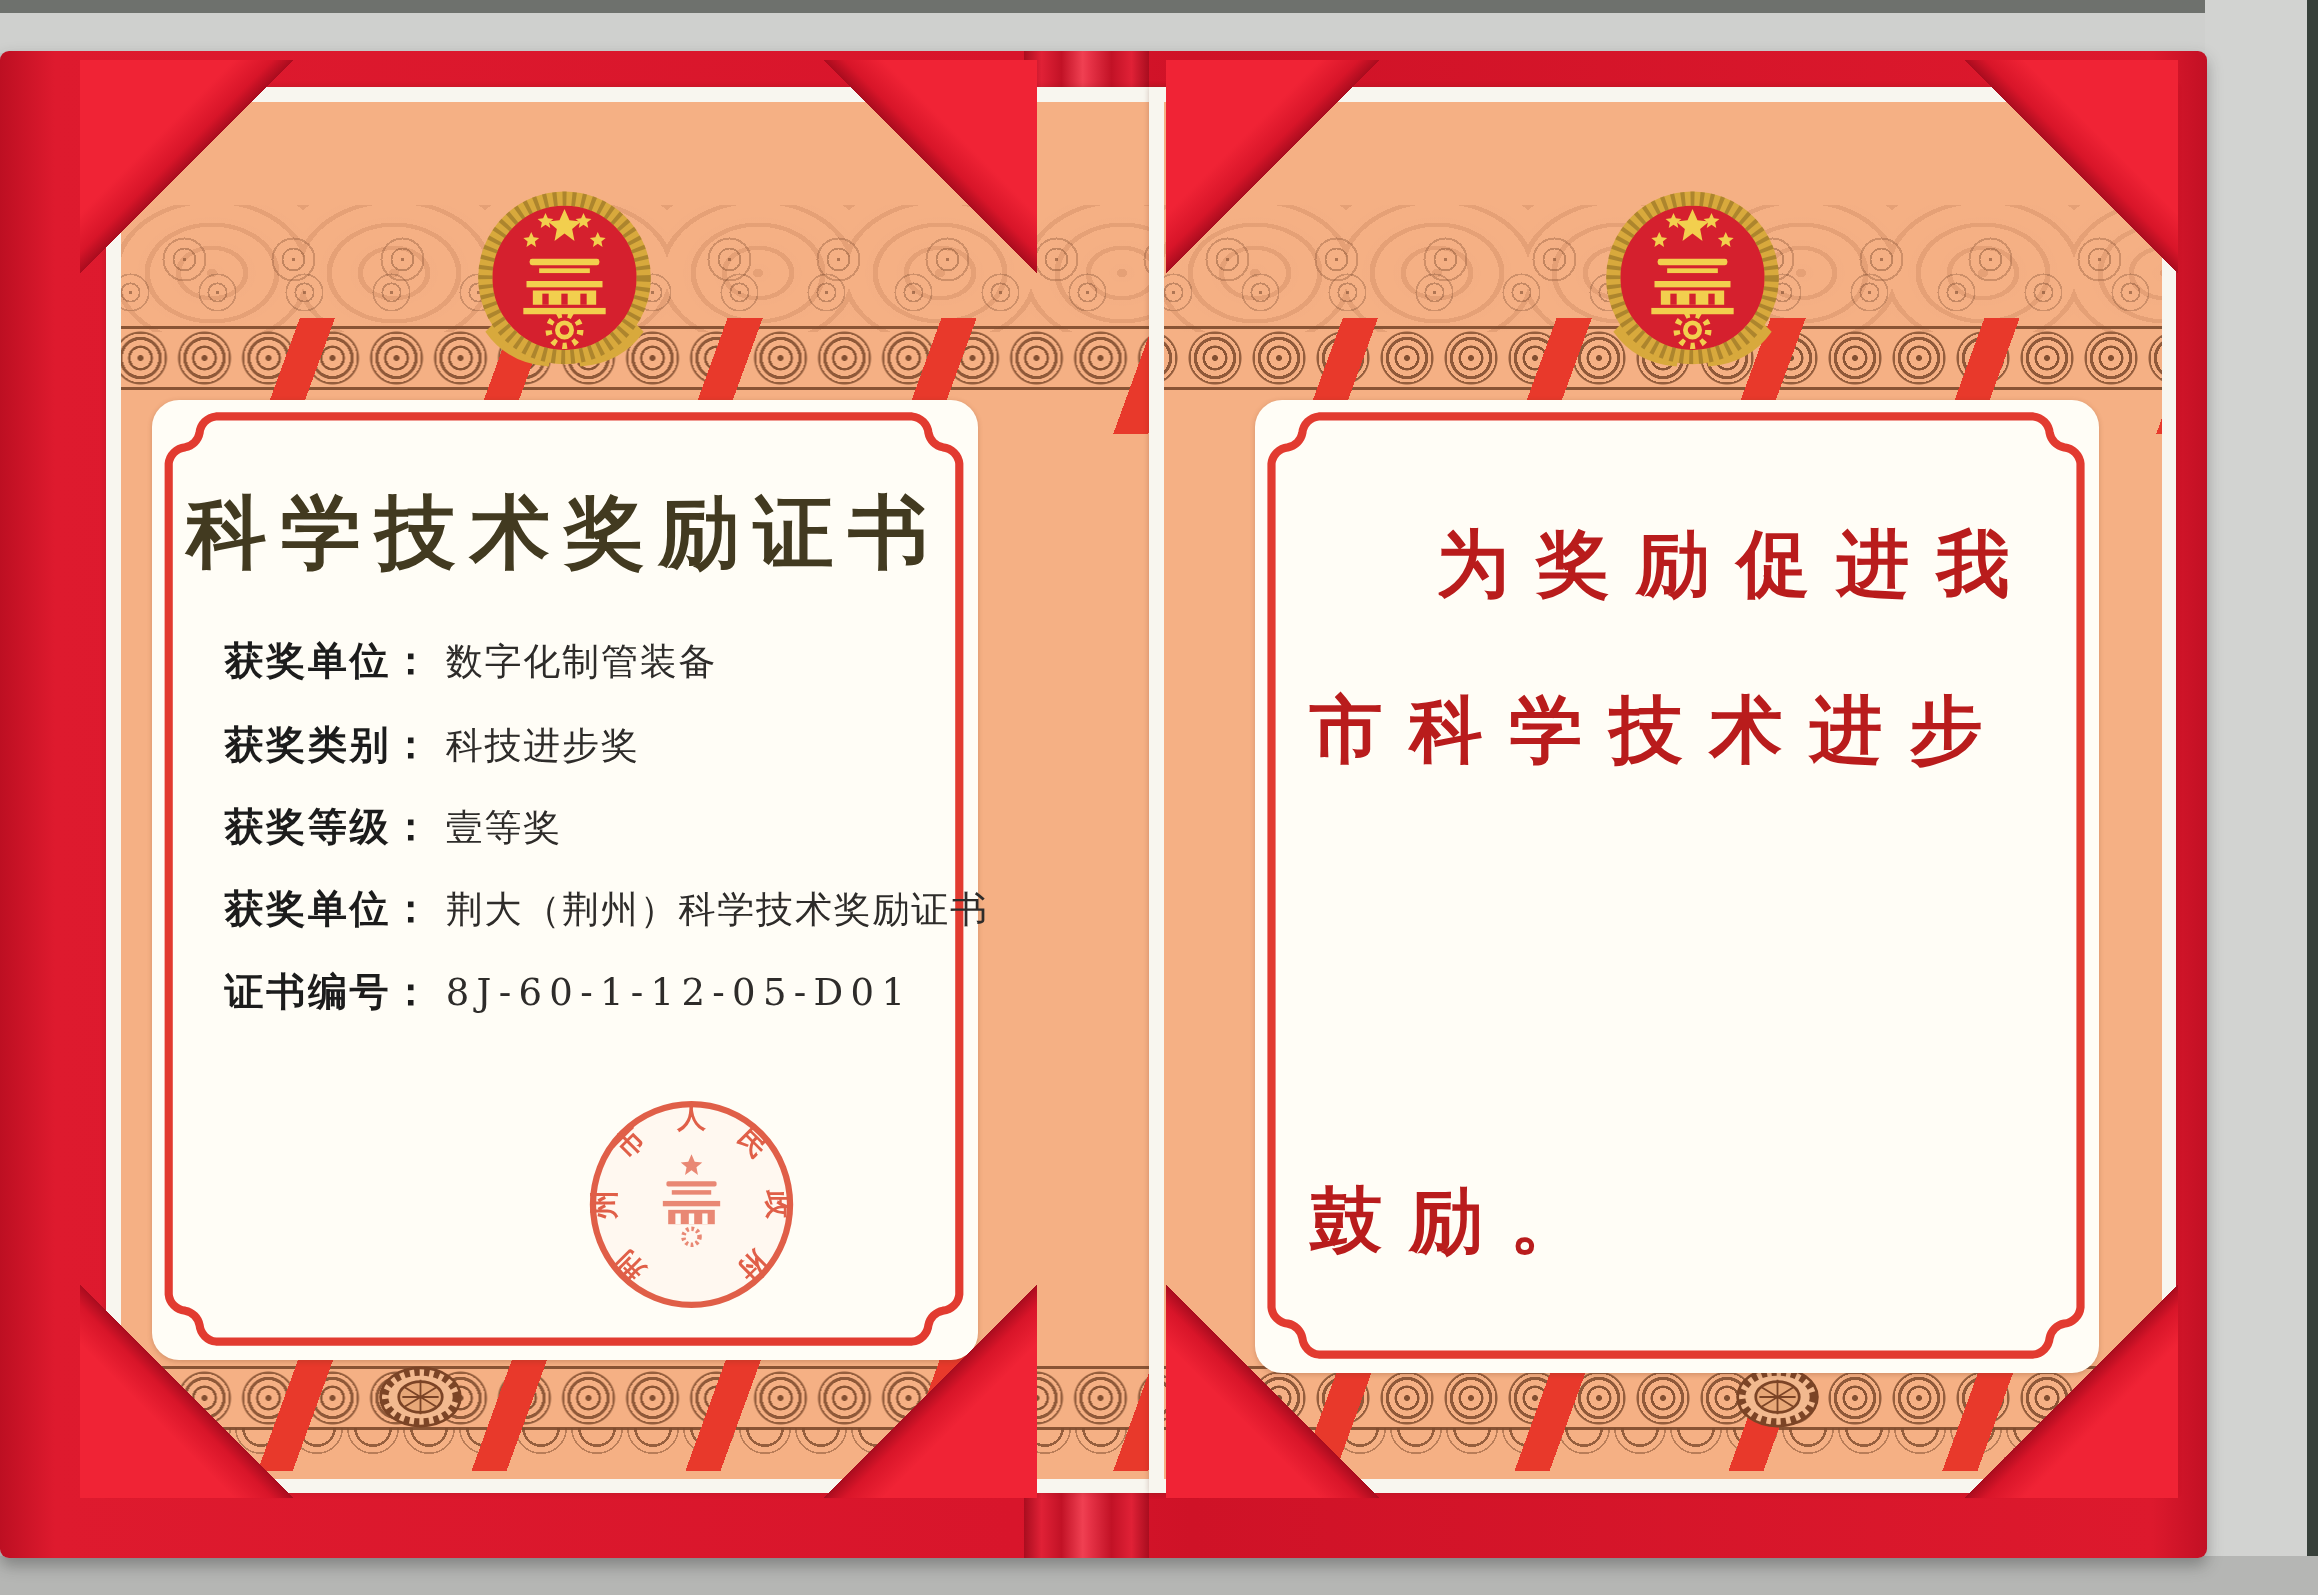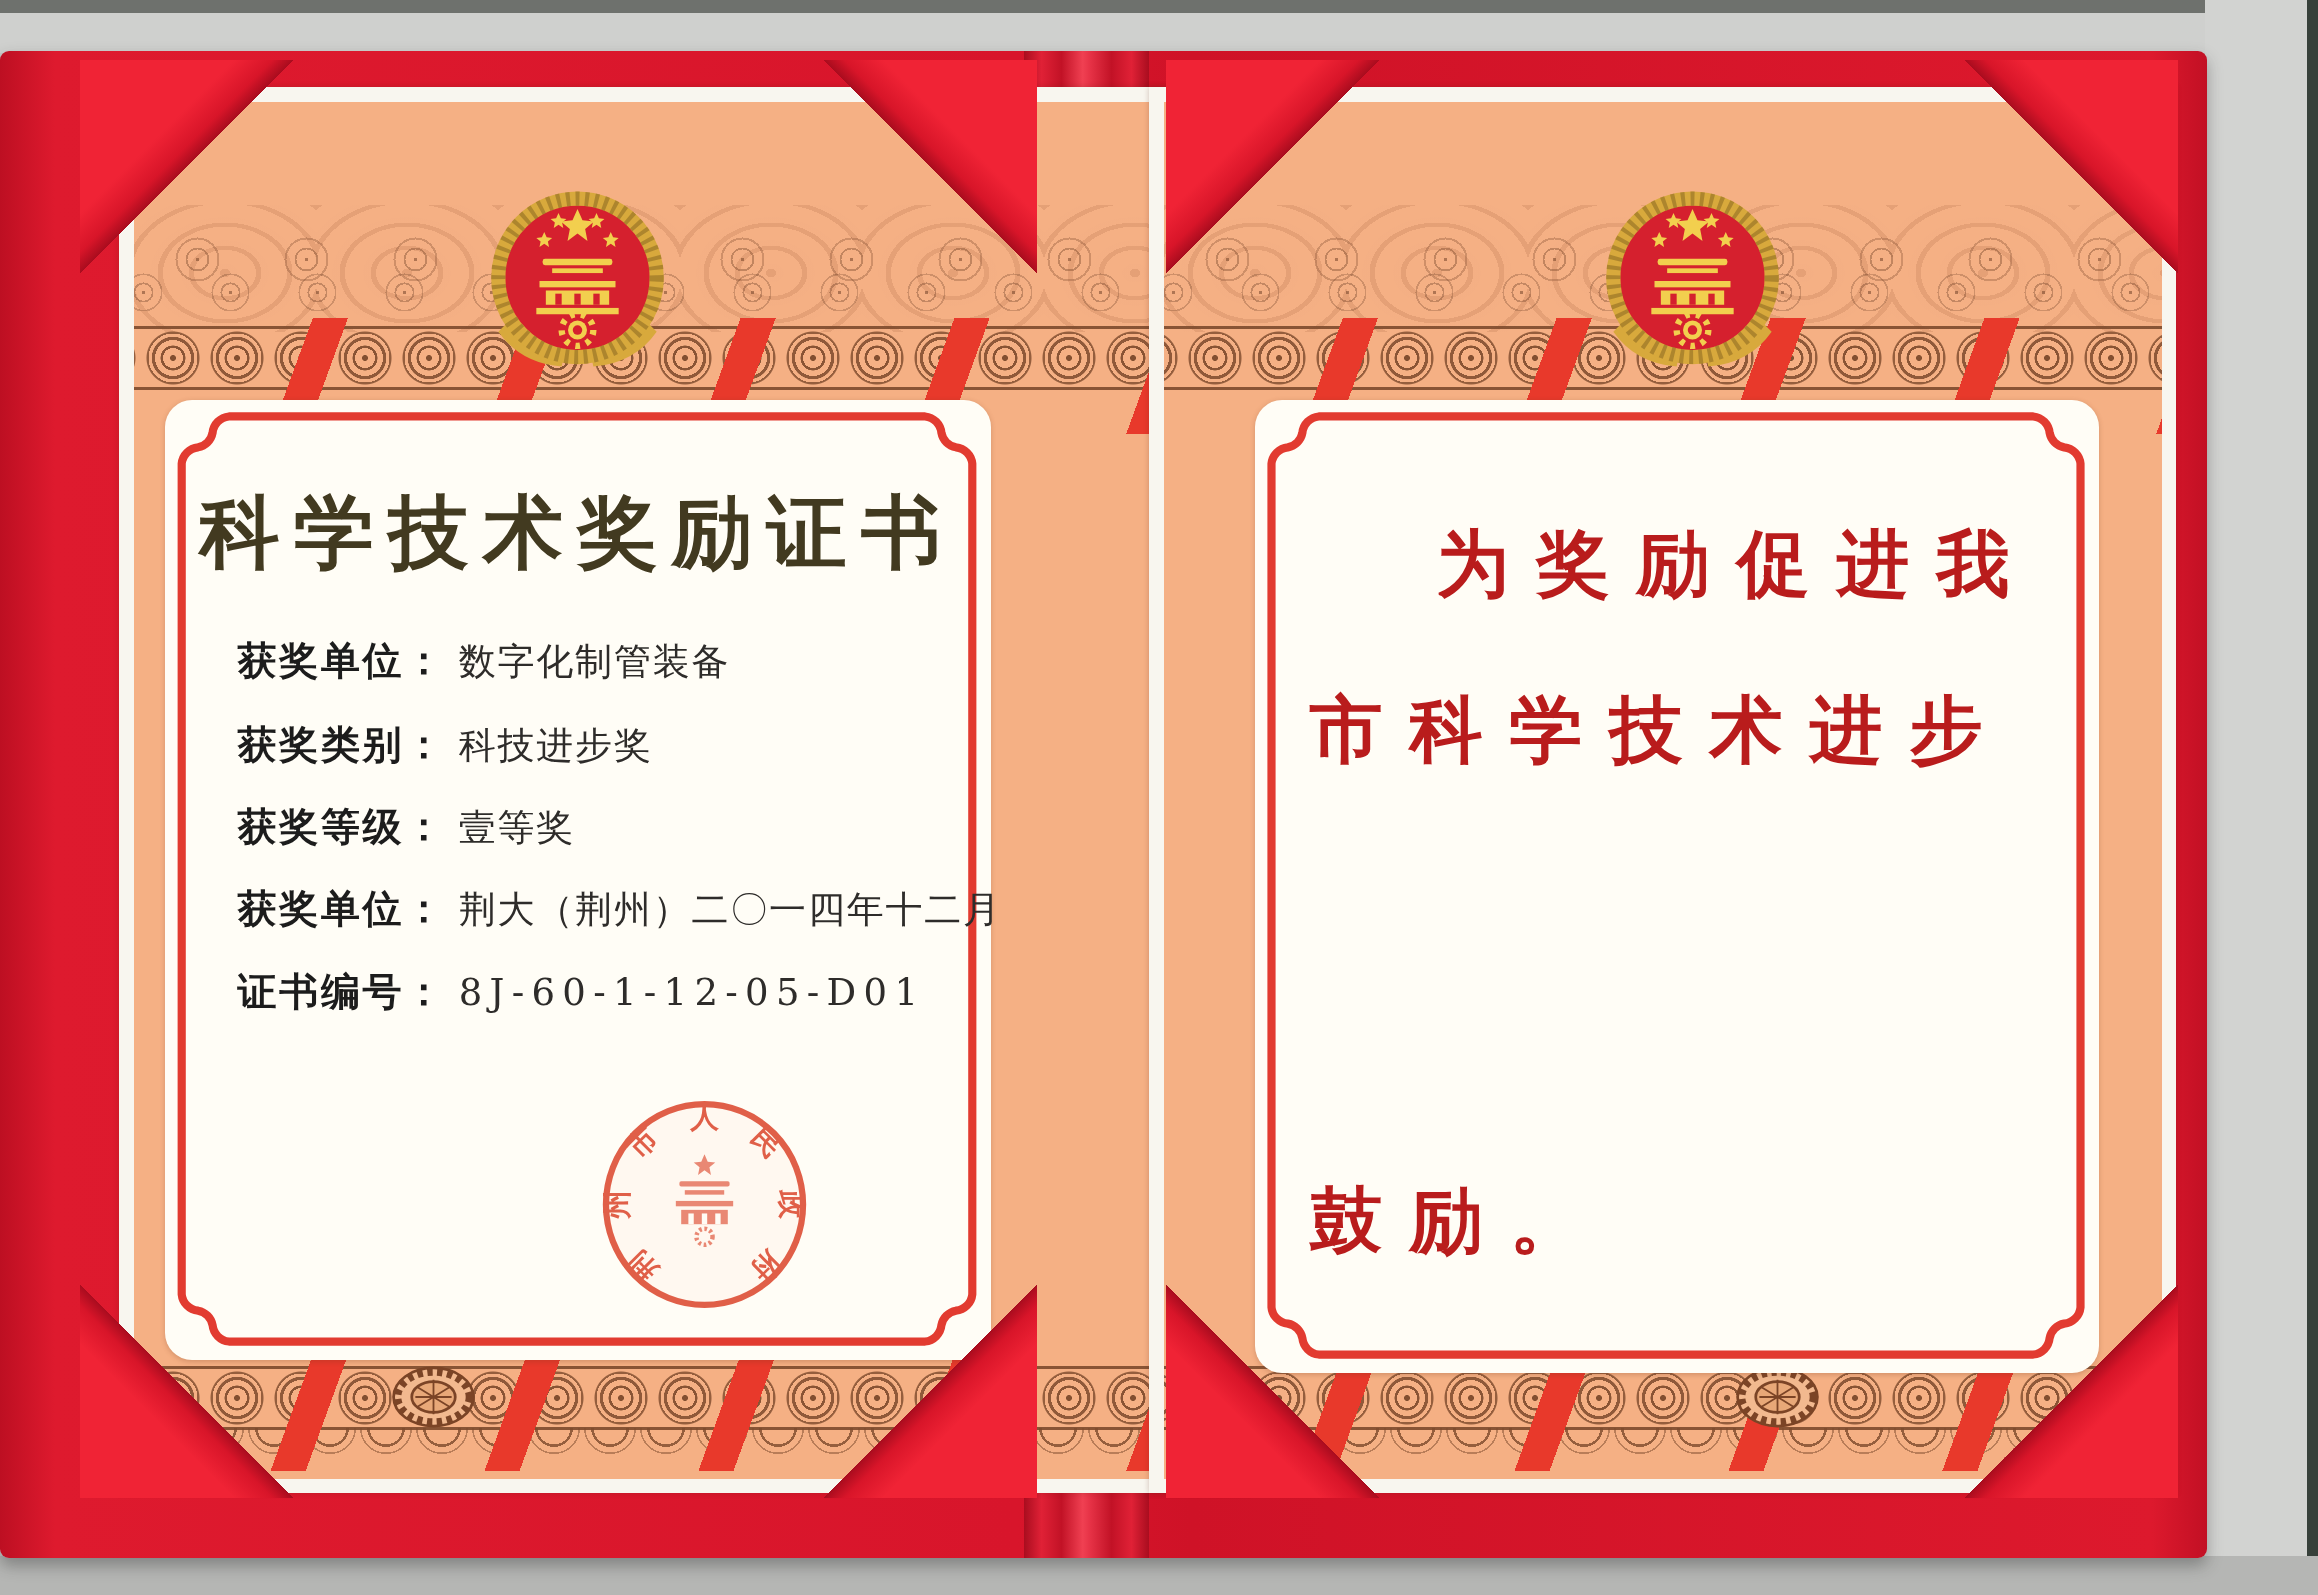--- a/index.html
+++ b/index.html
@@ -12,21 +12,21 @@
   .scan-right-dark{position:absolute;right:0;top:0;width:11px;height:1596px;background:#37403a;}
   .scan-bottom{position:absolute;left:0;top:1556px;width:2318px;height:39px;background:#b5b6b4;}
   
   .folder{position:absolute;left:0;top:51px;width:2207px;height:1507px;border-radius:9px;
           background:linear-gradient(90deg,#bd0f22 0,#de1a2e 55px,#d8152b 46%,#cf1227 54%,#dd192d calc(100% - 55px),#c21024 100%);
           box-shadow:0 7.3px 14.5px rgba(40,40,40,.35);}
   .spine{position:absolute;left:1024px;top:51px;width:125px;height:1507px;z-index:6;
          background:linear-gradient(90deg,#a90d1f 0,#e02136 14%,#c21226 30%,#f04052 47%,#e63246 53%,#c21226 70%,#e02136 86%,#a90d1f 100%);}
   
   .page{position:absolute;top:87px;height:1406px;background:#f8f6ef;z-index:10;box-shadow:0 0 5.5px rgba(90,30,20,.25);}
-  .page-left{left:119px;width:1092px;padding-left:39px;}
+  .page-left{left:106px;width:1092px;}
   .page-right{left:1149px;width:1027px;}
   .page-inner{position:absolute;left:14.5px;top:14.5px;right:14.5px;bottom:14.5px;background:#f5b084;overflow:hidden;}
   
   .flowers{position:absolute;left:0;right:0;top:103px;height:127px;opacity:.95;
     background-image:
       radial-gradient(circle, rgba(112,63,36,.55) 0 1.8px, transparent 1.8px 10px, rgba(112,63,36,.4) 10px 11.8px, transparent 11.8px 20px, rgba(112,63,36,.3) 20px 22px, transparent 22px),
       radial-gradient(circle, rgba(96,52,30,.5) 0 1.8px, transparent 1.8px 8.2px, rgba(96,52,30,.35) 8.2px 10px, transparent 10px 17.3px, rgba(96,52,30,.28) 17.3px 19px, transparent 19px),
       repeating-radial-gradient(ellipse at 50% 50%, rgba(150,85,50,.18) 0 5.5px, rgba(240,175,130,.12) 5.5px 12.7px, transparent 12.7px 31px);
     background-size:109px 109px,87px 87px,182px 136px;
     background-position:9px 0,53px 44px,0 0;background-repeat:repeat-x;}
@@ -152,21 +152,21 @@
           <div class="field-row" style="top:7.3px">
             <span class="f-label">获奖单位</span><span class="f-colon">：</span><span class="f-value">数字化制管装备</span>
           </div>
           <div class="field-row" style="top:91px">
             <span class="f-label">获奖类别</span><span class="f-colon">：</span><span class="f-value">科技进步奖</span>
           </div>
           <div class="field-row" style="top:173px">
             <span class="f-label">获奖等级</span><span class="f-colon">：</span><span class="f-value">壹等奖</span>
           </div>
           <div class="field-row" style="top:255px">
-            <span class="f-label">获奖单位</span><span class="f-colon">：</span><span class="f-value">荆大（荆州）二〇一四年十二月</span>
+            <span class="f-label">获奖单位</span><span class="f-colon">：</span><span class="f-value">荆大（荆州）科学技术奖励证书</span>
           </div>
           <div class="field-row" style="top:338px">
             <span class="f-label">证书编号</span><span class="f-colon">：</span><span class="f-value code">8J-60-1-12-05-D01</span>
           </div>
         </div>
 
         <svg class="seal-svg" viewBox="0 0 240 240">
           <g opacity="0.88">
             <ellipse cx="120" cy="120" rx="110" ry="112" fill="rgba(255,90,60,0.04)" stroke="#dc4a31" stroke-width="7"></ellipse>
             <g fill="#dc4a31" font-family="'DejaVu Serif','Liberation Serif',serif" font-size="32" font-weight="700" text-anchor="middle">

